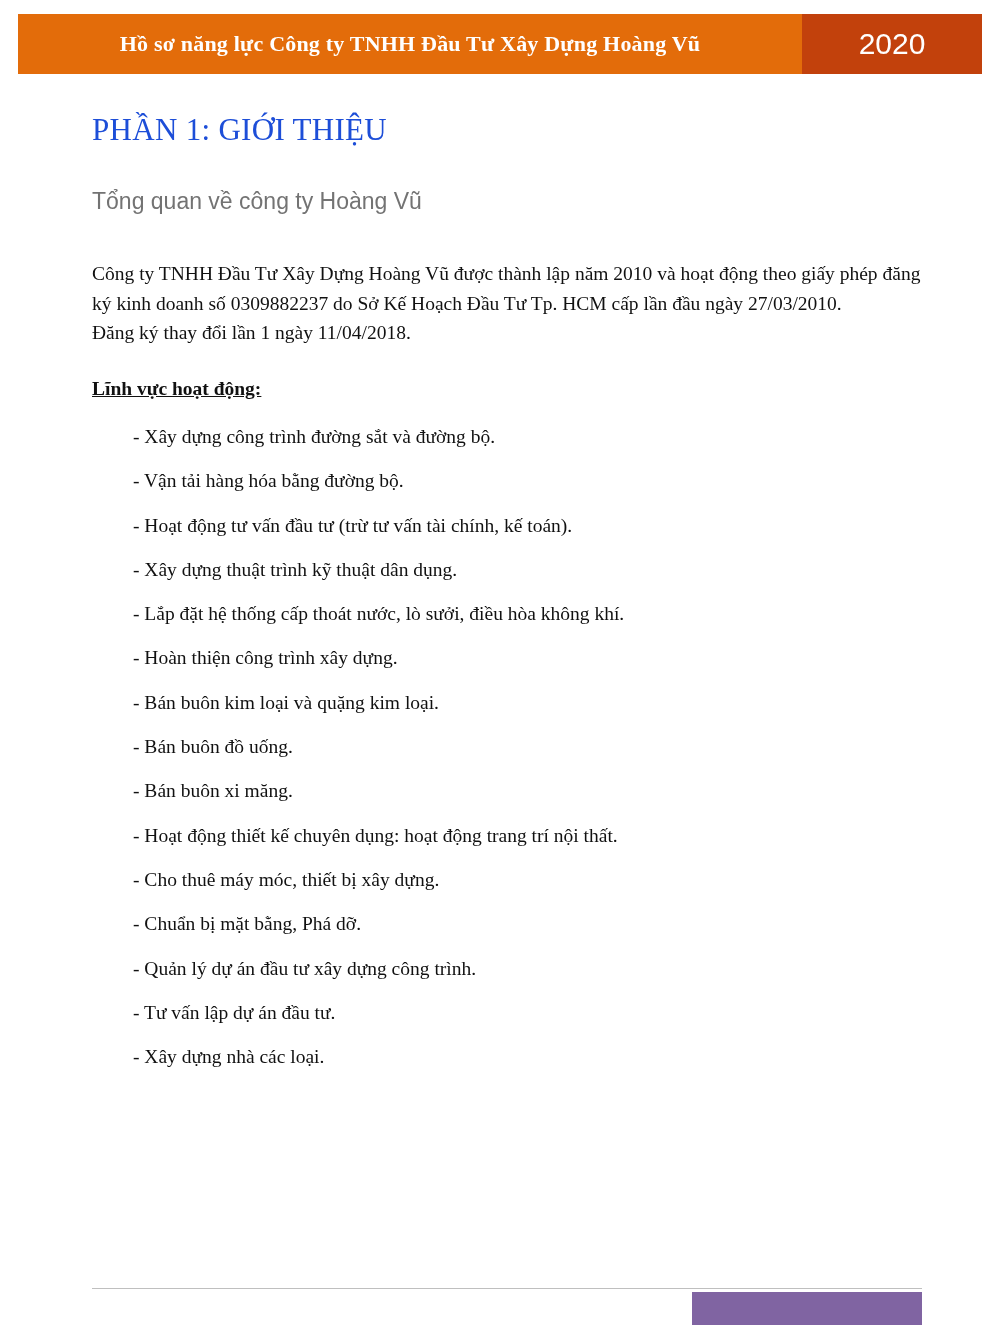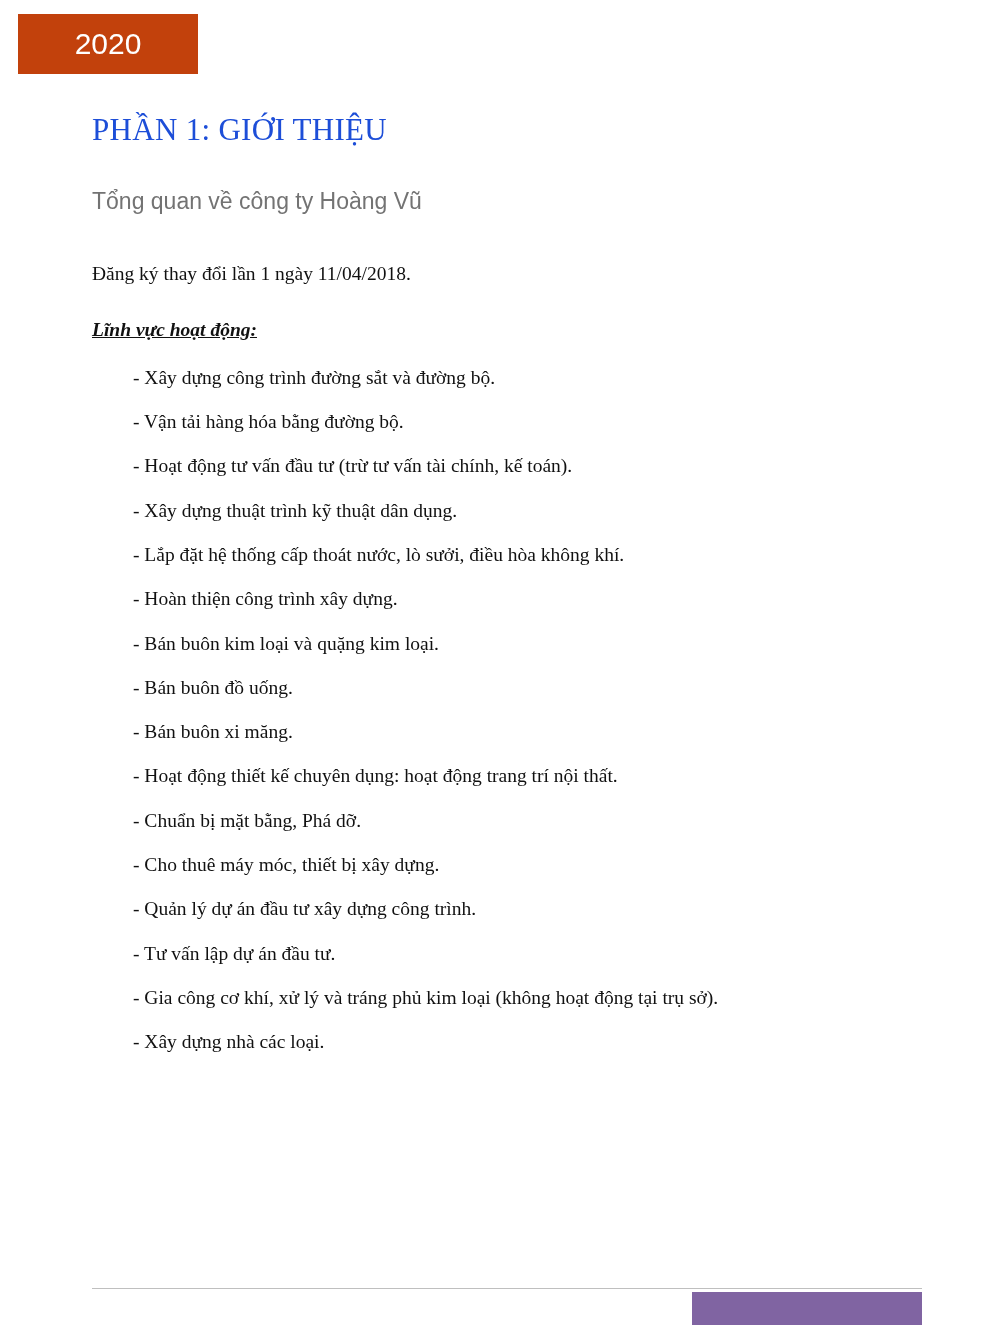--- a/index.html
+++ b/index.html
@@ -99,21 +99,20 @@
     margin-bottom: 0;
   }
 
   .field-heading {
     font-family: "Liberation Serif", serif;
     font-size: 19.5px;
     font-weight: bold;
     text-decoration: underline;
     color: #111111;
     margin: 30px 0 24px 0;
-    font-style: italic;
   }
 
   .list {
     list-style: none;
     margin: 0;
     padding: 0;
   }
   .list li {
     font-family: "Liberation Serif", serif;
     font-size: 19.5px;
@@ -148,51 +147,54 @@
     font-family: "Liberation Sans", sans-serif;
     font-size: 16px;
   }
 </style>
 </head>
 <body>
 
 <div class="page">
 
   <div class="header">
+    <div class="header-title-box">
+      <span class="header-title">Hồ sơ năng lực Công ty TNHH Đầu Tư Xây Dựng Hoàng Vũ</span>
+    </div>
     <div class="header-year-box">
       <span class="header-year">2020</span>
     </div>
   </div>
 
   <div class="content">
 
     <h1 class="part-title">PHẦN 1: GIỚI THIỆU</h1>
 
     <h2 class="section-title">Tổng quan về công ty Hoàng Vũ</h2>
 
+    <p class="para tight">Công ty TNHH Đầu Tư Xây Dựng Hoàng Vũ  được thành lập năm 2010 và hoạt động theo giấy phép đăng ký kinh doanh số 0309882237 do Sở Kế Hoạch Đầu Tư Tp. HCM cấp lần đầu ngày 27/03/2010.</p>
     <p class="para">Đăng ký thay đổi lần 1 ngày 11/04/2018.</p>
 
     <p class="field-heading">Lĩnh vực hoạt động:</p>
 
     <ul class="list">
       <li>- Xây dựng công trình đường sắt và đường bộ.</li>
       <li>- Vận tải hàng hóa bằng đường bộ.</li>
       <li>- Hoạt động tư vấn đầu tư (trừ tư vấn tài chính, kế toán).</li>
       <li>- Xây dựng thuật trình kỹ thuật dân dụng.</li>
       <li>- Lắp đặt hệ thống cấp thoát nước, lò sưởi, điều hòa không khí.</li>
       <li>- Hoàn thiện công trình xây dựng.</li>
       <li>- Bán buôn kim loại và quặng kim loại.</li>
       <li>- Bán buôn đồ uống.</li>
       <li>- Bán buôn xi măng.</li>
       <li>- Hoạt động thiết kế chuyên dụng: hoạt động trang trí nội thất.</li>
+      <li>- Cho thuê máy móc, thiết bị xây dựng.</li>
       <li>- Chuẩn bị mặt bằng, Phá dỡ.</li>
-      <li>- Cho thuê máy móc, thiết bị xây dựng.</li>
       <li>- Quản lý dự án đầu tư xây dựng công trình.</li>
       <li>- Tư vấn lập dự án đầu tư.</li>
-      <li>- Gia công cơ khí, xử lý và tráng phủ kim loại (không hoạt động tại trụ sở).</li>
       <li>- Xây dựng nhà các loại.</li>
     </ul>
 
   </div>
 
   <div class="footer-rule"></div>
   <div class="footer-box"></div>
   <div class="footer-page-num">1</div>
 
 </div>

